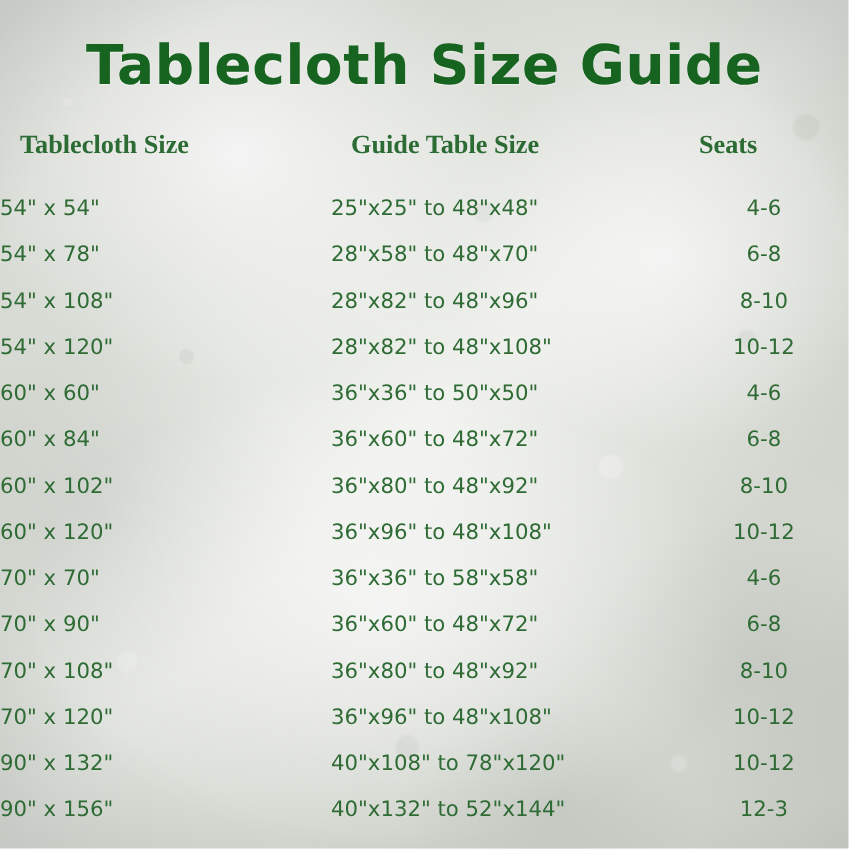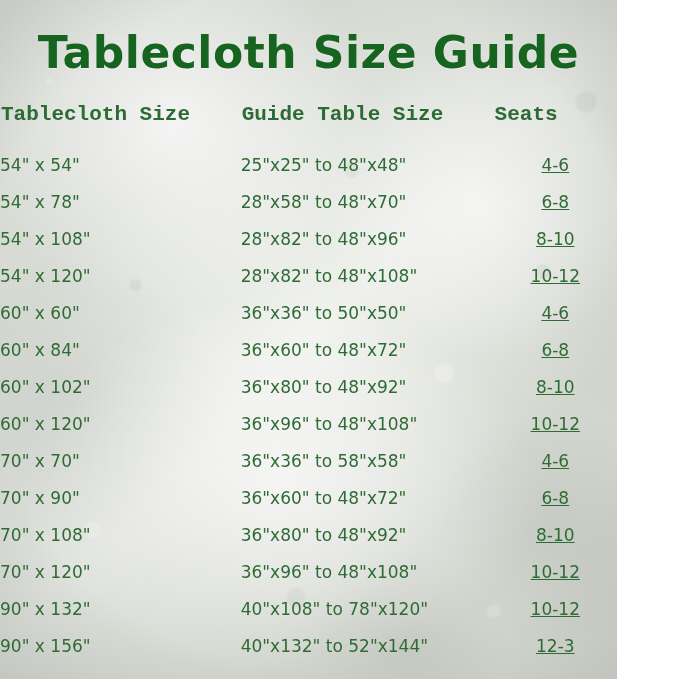--- a/index.html
+++ b/index.html
@@ -7,21 +7,21 @@
     padding: 0;
   }
   body {
     width: 679px;
     height: 679px;
     font-family: "DejaVu Sans", sans-serif;
     overflow: hidden;
   }
   .page {
     position: relative;
-    width: 617px;
+    width: 679px;
     height: 679px;
     box-sizing: border-box;
     background:
       radial-gradient(ellipse 55% 45% at 28% 18%, rgba(255,255,255,0.95) 0%, rgba(255,255,255,0.0) 60%),
       radial-gradient(ellipse 40% 35% at 78% 30%, rgba(255,255,255,0.85) 0%, rgba(255,255,255,0.0) 65%),
       radial-gradient(ellipse 60% 40% at 45% 72%, rgba(255,255,255,0.8) 0%, rgba(255,255,255,0.0) 70%),
       radial-gradient(ellipse 35% 30% at 12% 60%, rgba(200,204,198,0.55) 0%, rgba(200,204,198,0.0) 70%),
       radial-gradient(ellipse 30% 25% at 90% 78%, rgba(196,200,194,0.6) 0%, rgba(196,200,194,0.0) 70%),
       radial-gradient(ellipse 25% 20% at 65% 95%, rgba(190,195,188,0.5) 0%, rgba(190,195,188,0.0) 70%),
       linear-gradient(135deg, #e9ebe6 0%, #dfe2db 25%, #eceee9 50%, #d9dcd4 75%, #e6e8e2 100%);
@@ -75,37 +75,37 @@
     table-layout: fixed;
   }
   table.size-table col.c0 { width: 39%; }
   table.size-table col.c1 { width: 41%; }
   table.size-table col.c2 { width: 20%; }
 
   table.size-table th {
     color: #2c6b33;
     font-weight: bold;
     font-size: 21px;
-    padding: 0 0 20px 1px;
-    font-family: Liberation Mono, monospace;
+    padding: 0 0 20px 16px;
+    font-family: Liberation Serif, serif;
   }
   th.h0 { text-align: left;  padding-left: 47px; }
   th.h1 { text-align: left;  padding-left: 4px; }
   th.h2 { text-align: left; padding-right: 18px; }
 
   table.size-table td {
     color: #2f6b35;
     font-size: 17px;
     font-family: "DejaVu Sans", sans-serif;
     padding: 8.5px 0;
     white-space: nowrap;
   }
   td.c0 { text-align: left; padding-left: 75px; }
   td.c1 { text-align: left; padding-left: 4px; }
-  td.c2 { text-align: center; padding-right: 18px; text-decoration: underline; }
+  td.c2 { text-align: center; padding-right: 18px; }
 </style>
 </head>
 <body>
 
 <div class="page">
   <div class="texture"></div>
   <div class="vignette"></div>
 
   <div class="content">
     <h1 class="title">Tablecloth Size Guide</h1>

